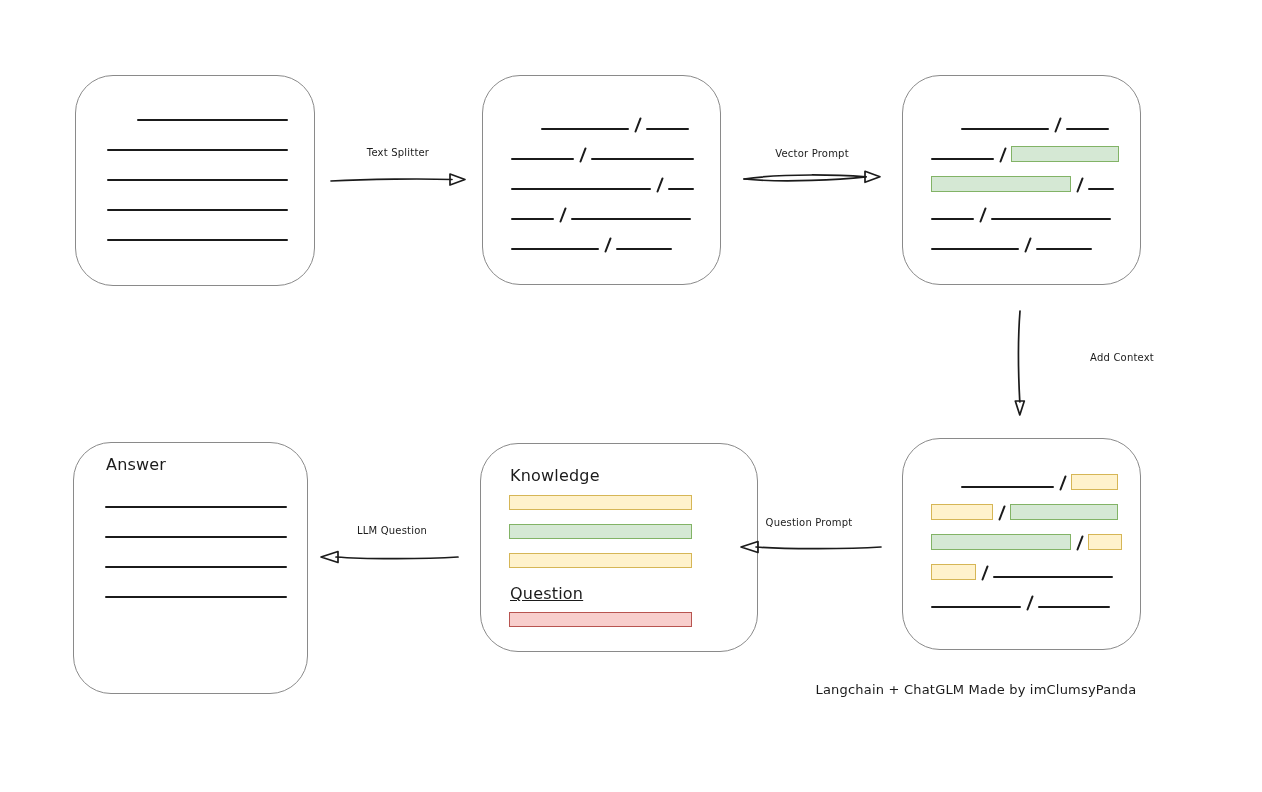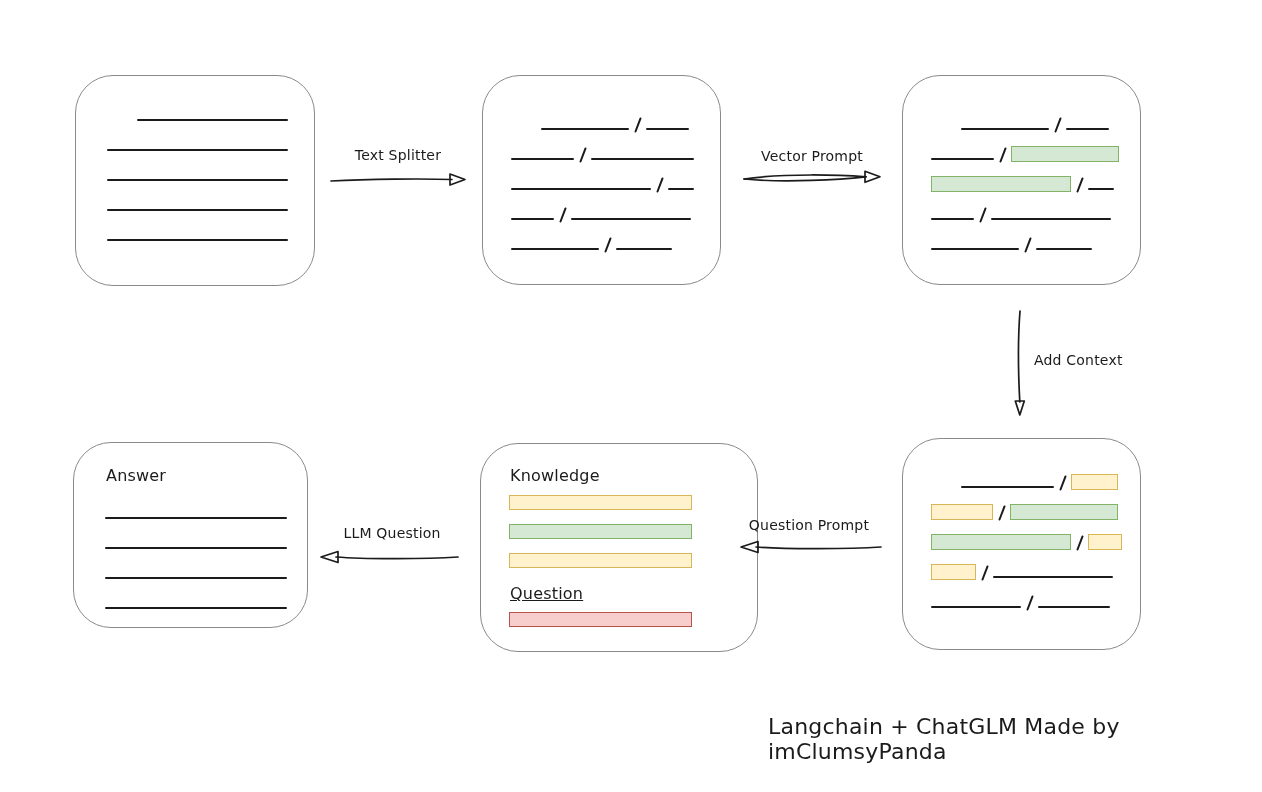--- a/index.html
+++ b/index.html
@@ -21,24 +21,24 @@
   .seg-rect{height:14px;border:1.6px solid;margin-bottom:2px;}
   .seg-rect.green{background:var(--green-fill,#d5e8d4);border-color:var(--green-stroke,#82b366);}
   .seg-rect.yellow{background:var(--yellow-fill,#fff2cc);border-color:var(--yellow-stroke,#d6b656);}
   .slash{width:2.2px;height:16px;background:var(--line,#1b1b1b);transform:rotate(21deg);margin:0 7px 1px 8px;flex:none;border-radius:1px;}
   
   .bar{width:181px;height:13px;border:1.6px solid;margin-bottom:14px;}
   .bar.green{background:var(--green-fill,#d5e8d4);border-color:var(--green-stroke,#82b366);}
   .bar.yellow{background:var(--yellow-fill,#fff2cc);border-color:var(--yellow-stroke,#d6b656);}
   .bar.red{background:var(--red-fill,#f8cecc);border-color:var(--red-stroke,#b85450);}
   .box-title{font-size:16px;letter-spacing:.2px;}
-  .arrow-label{position:absolute;font-size:14px;text-align:center;white-space:nowrap;letter-spacing:.2px;}
+  .arrow-label{position:absolute;font-size:10px;text-align:center;white-space:nowrap;letter-spacing:.2px;}
   .arrow-svg{position:absolute;overflow:visible;}
   .arrow-svg path{stroke:#1b1b1b;stroke-width:1.7;fill:none;stroke-linecap:round;stroke-linejoin:round;}
-  .caption{position:absolute;left:768px;top:682px;width:416px;text-align:left;font-size:22px;letter-spacing:.2px;margin-top:32px;}
+  .caption{position:absolute;left:768px;top:682px;width:416px;text-align:center;font-size:13px;letter-spacing:.2px;}
 </style>
 </head>
 <body>
 
 <div id="canvas">
 
   <div class="box doc-lines" style="left:75px;top:75px;width:240px;height:211px;padding:43px 0 0 31px;">
       <div class="doc-line" style="width: 151px; margin-left: 30px;"></div>
       <div class="doc-line" style="width: 181px;"></div>
       <div class="doc-line" style="width: 181px;"></div>
@@ -136,21 +136,21 @@
         <div class="bar yellow"></div>
         <div class="bar green"></div>
         <div class="bar yellow"></div>
       </div>
     <div class="box-title" style="margin:16px 0 9px 1px;text-decoration:underline;">Question</div>
     <div>
         <div class="bar red"></div>
       </div>
   </div>
 
-  <div class="box" style="left:73px;top:442px;width:235px;height:186px;padding:23px 0 0 31px;">
+  <div class="box" style="left:73px;top:442px;width:235px;height:252px;padding:12px 0 0 31px;">
     <div class="box-title" style="margin:0 0 32px 1px;">Answer</div>
     <div class="doc-lines">
         <div class="doc-line" style="width: 182px;"></div>
         <div class="doc-line" style="width: 182px;"></div>
         <div class="doc-line" style="width: 182px;"></div>
         <div class="doc-line" style="width: 182px;"></div>
       </div>
   </div>
 
   <div class="arrow-label" style="left:330px;top:147px;width:136px;">Text Splitter</div>
@@ -159,21 +159,21 @@
     <path d="M122 4 L137 9.5 L122 15 Z"></path>
   </svg>
 
   <div class="arrow-label" style="left:741px;top:148px;width:142px;">Vector Prompt</div>
   <svg class="arrow-svg" style="left:741px;top:167px;" width="146" height="22" viewBox="0 0 146 22">
     <path d="M3 12 C 45 6, 100 8, 125 9.8"></path>
     <path d="M3 12 C 45 16, 100 12.5, 125 9.8"></path>
     <path d="M124 4.3 L139 9.8 L124 15.3 Z"></path>
   </svg>
 
-  <div class="arrow-label" style="left:1034px;top:352px;width:120px;text-align:left;">Add Context</div>
+  <div class="arrow-label" style="left:1034px;top:352px;width:120px;text-align:right;">Add Context</div>
   <svg class="arrow-svg" style="left:1010px;top:308px;" width="20" height="112" viewBox="0 0 20 112">
     <path d="M10 3 C 7.5 35, 8.5 70, 9.8 94"></path>
     <path d="M5.3 93 L9.8 107 L14.3 93 Z"></path>
   </svg>
 
   <div class="arrow-label" style="left:734px;top:517px;width:150px;">Question Prompt</div>
   <svg class="arrow-svg" style="left:736px;top:537px;" width="148" height="20" viewBox="0 0 148 20">
     <path d="M145 10 C 108 12.5, 45 12, 20 10"></path>
     <path d="M22 4.5 L5 10 L22 15.5 Z"></path>
   </svg>

